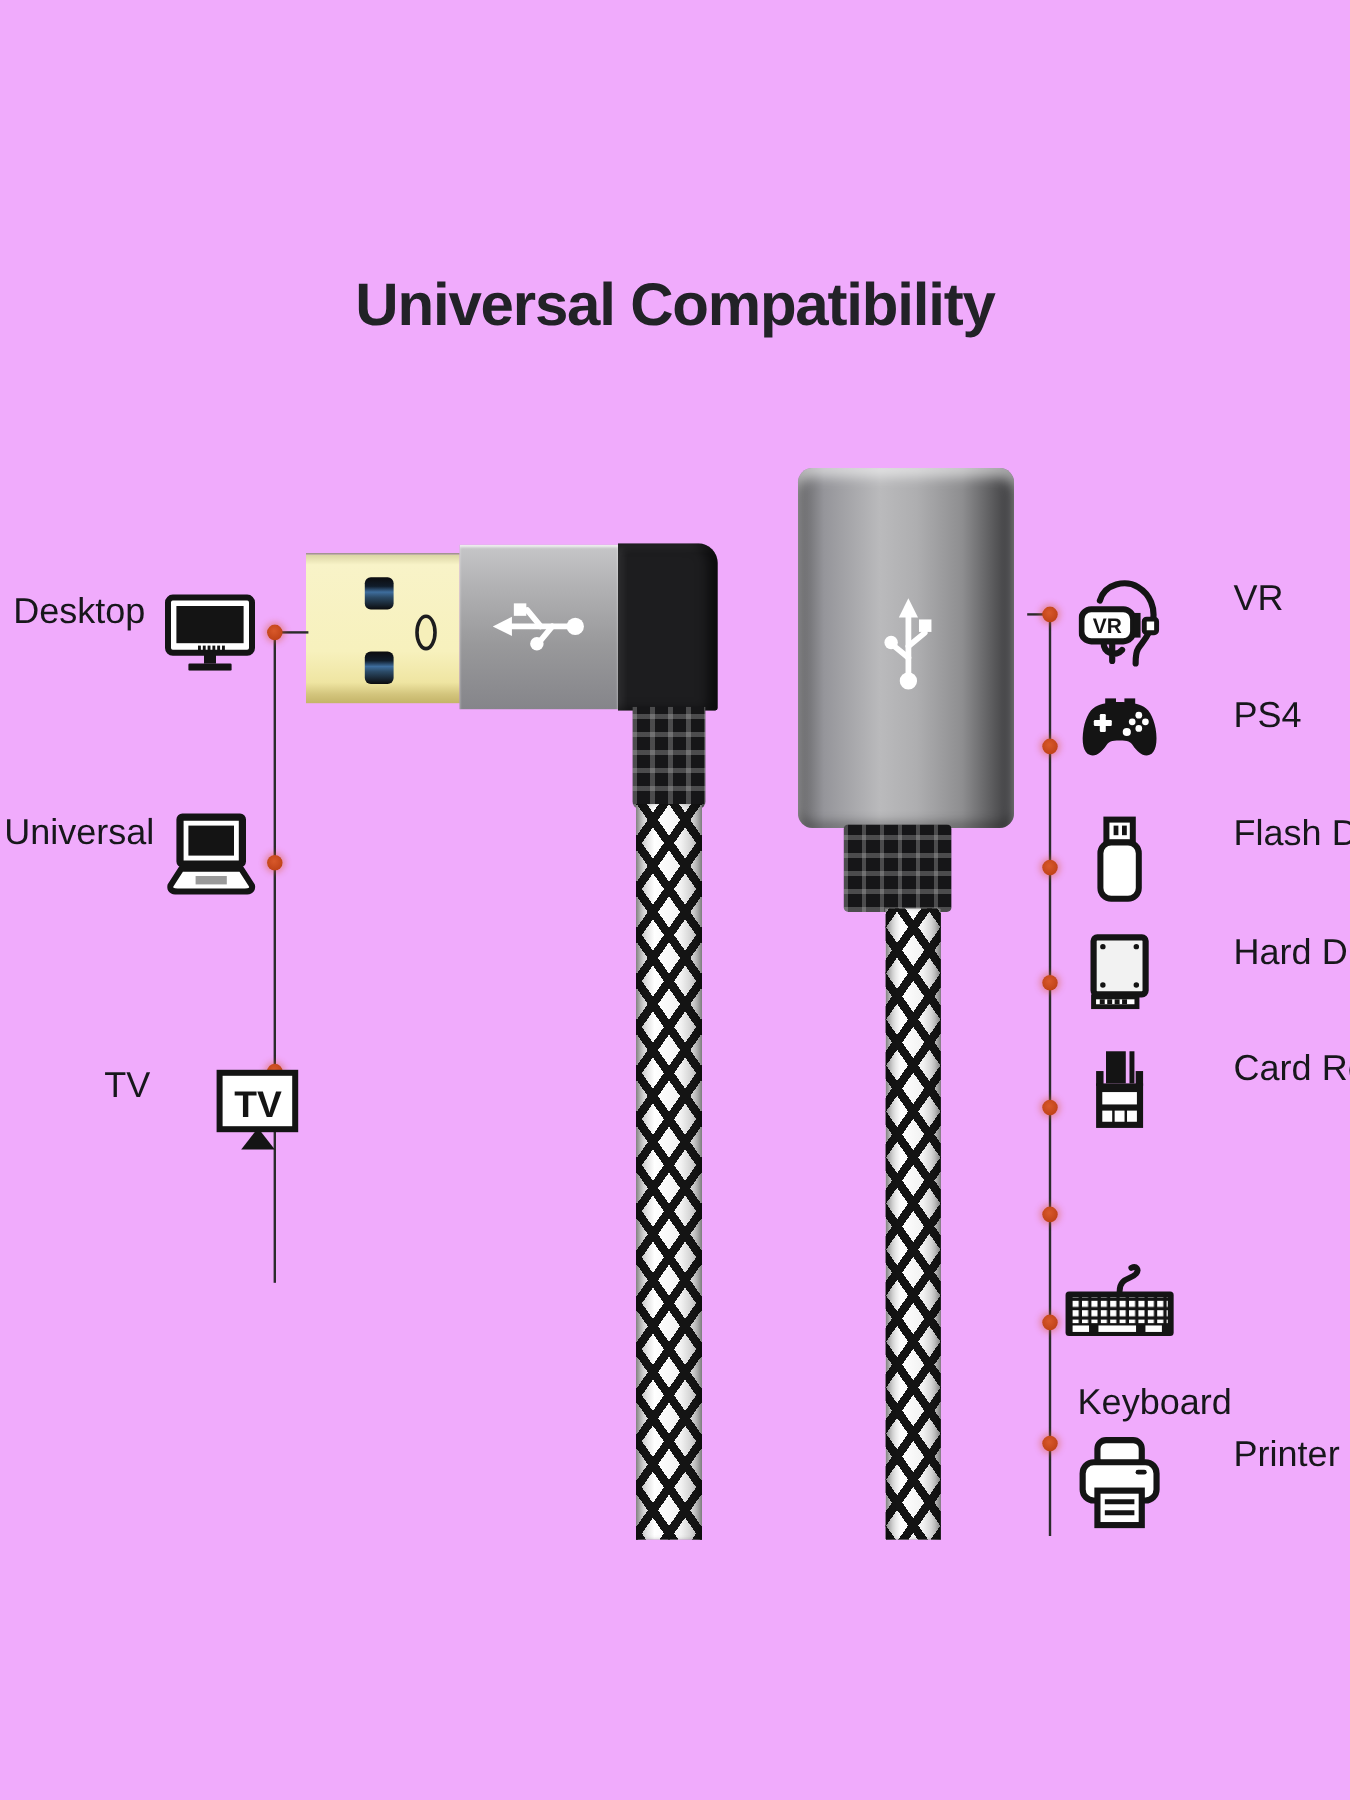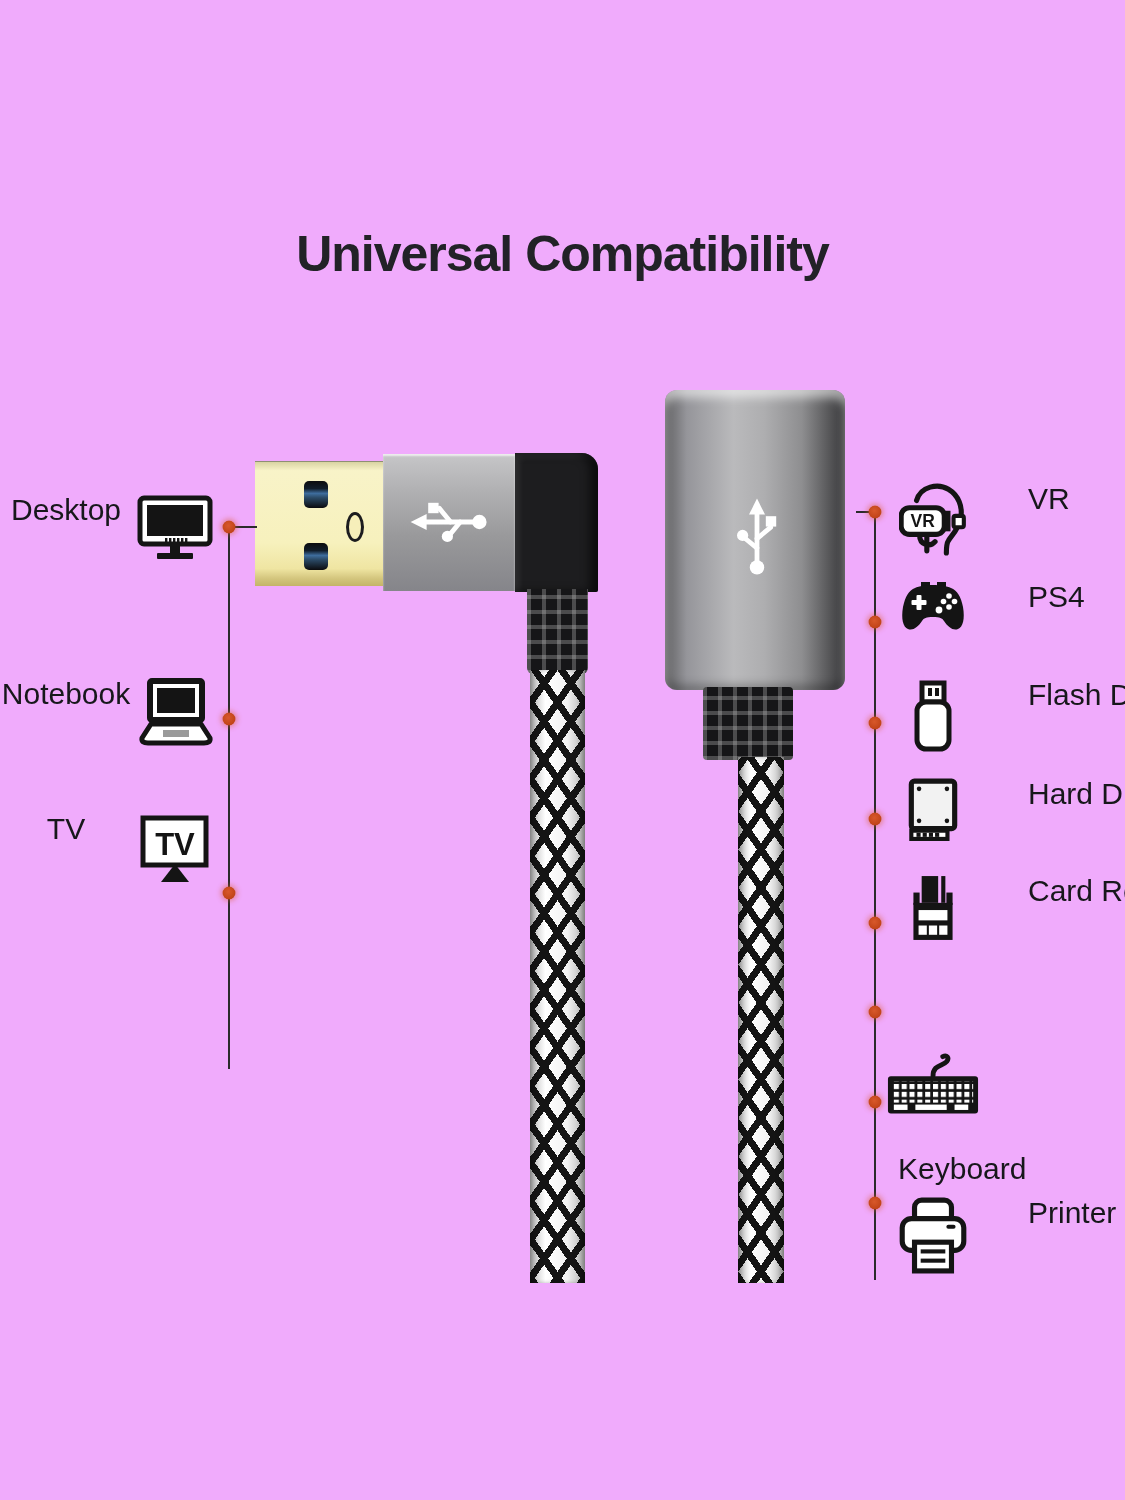--- a/index.html
+++ b/index.html
@@ -141,32 +141,32 @@
           <rect x="46" y="45" width="2.4" height="5"></rect>
             <rect x="50" y="45" width="2.4" height="5"></rect>
         </g>
         <rect x="35" y="51" width="10" height="9" fill="#141414"></rect>
         <rect x="22" y="60" width="36" height="6" rx="1" fill="#141414"></rect>
       </svg>
     </span>
   </div>
 
   <div class="row left-row" style="left:0;top:677px;">
-    <span class="lbl">Notebook</span>
+    <span class="lbl">Universal</span>
     <span class="icon-box">
       <svg width="82" height="70" viewBox="0 0 82 70">
         <rect x="16" y="4" width="52" height="39" rx="2" fill="#fff" stroke="#141414" stroke-width="6"></rect>
         <rect x="23" y="11" width="38" height="25" fill="#141414"></rect>
         <path d="M17 47 H67 L76 61 Q77 66 70 66 H14 Q7 66 8 61 Z" fill="#fff" stroke="#141414" stroke-width="5" stroke-linejoin="round"></path>
         <rect x="29" y="53" width="26" height="7" fill="#9a9a9a"></rect>
       </svg>
     </span>
   </div>
 
-  <div class="row left-row" style="left:0;top:812px;">
+  <div class="row left-row" style="left:0;top:888px;padding-left:40px;">
     <span class="lbl">TV</span>
     <span class="icon-box">
       <svg width="80" height="76" viewBox="0 0 80 76">
         <rect x="8" y="6" width="63" height="47" fill="#fff" stroke="#141414" stroke-width="5"></rect>
         <text x="40" y="43" text-anchor="middle" fill="#141414" style="font:700 31px 'Liberation Sans',sans-serif">TV</text>
         <polygon points="40,52 26,70 54,70" fill="#141414"></polygon>
       </svg>
     </span>
   </div>
 

